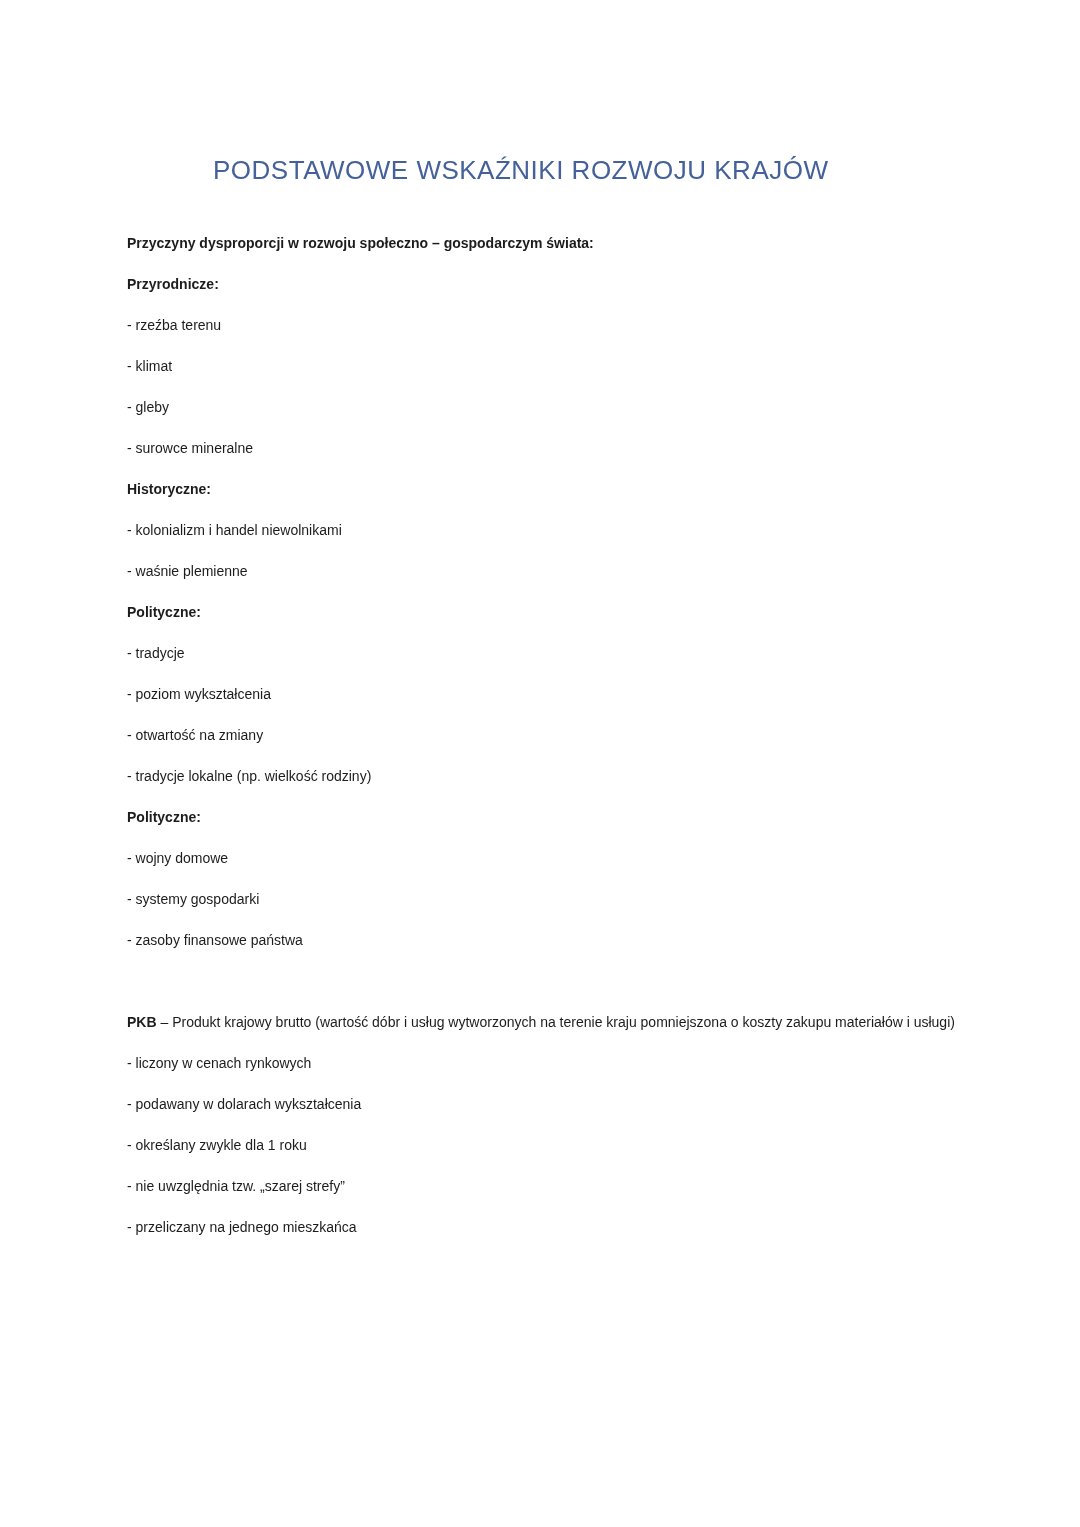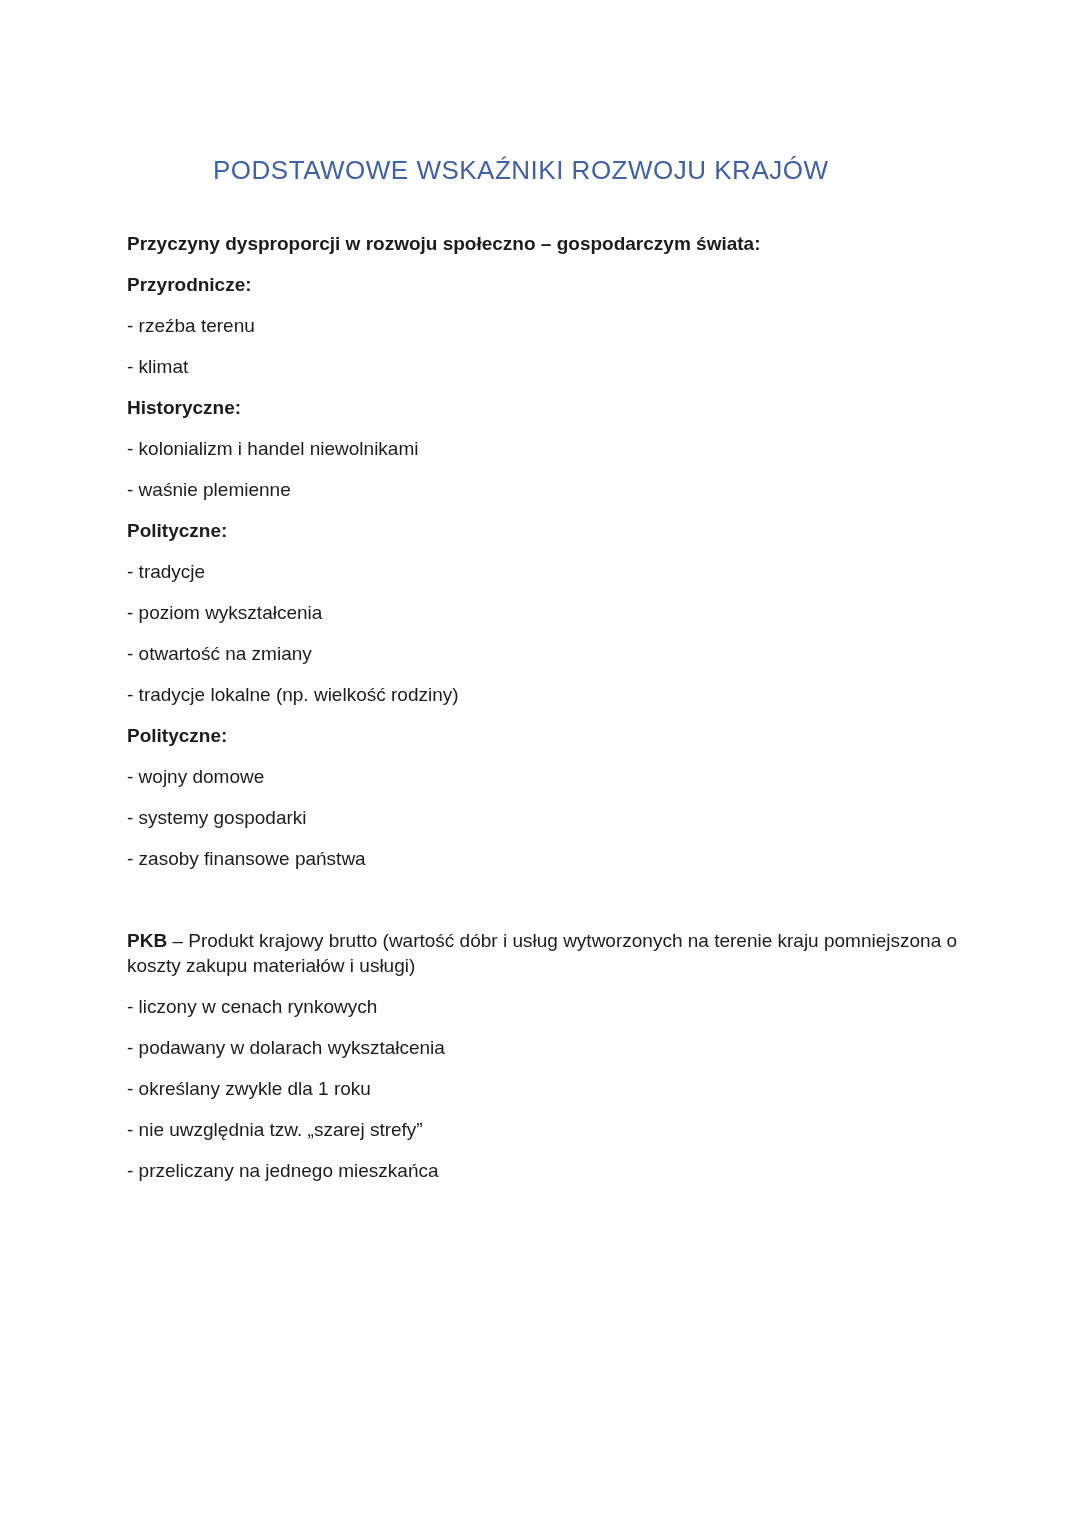--- a/index.html
+++ b/index.html
@@ -21,40 +21,42 @@
     font-family: "Liberation Sans", sans-serif;
     font-weight: 300;
     font-size: 26px;
     line-height: 34px;
     letter-spacing: 0.5px;
     color: var(--title-color, #44619b);
     margin: 0 0 44px 86px;
     white-space: nowrap;
   }
   p {
-    font-size: 19px;
+    font-size: 14px;
     line-height: 25px;
     margin: 0 0 16px 0;
   }
   .b { font-weight: 700; }
   .pkb { max-width: 862px; }
   .spacer { height: 41px; }
 </style>
 </head>
 <body>
 
 <div class="page">
 
   <h1 class="doc-title">PODSTAWOWE WSKAŹNIKI ROZWOJU KRAJÓW</h1>
 
   <p class="b">Przyczyny dysproporcji w rozwoju społeczno – gospodarczym świata:</p>
 
   <p class="b">Przyrodnicze:</p>
   <p>- rzeźba terenu</p>
   <p>- klimat</p>
+  <p>- gleby</p>
+  <p>- surowce mineralne</p>
 
   <p class="b">Historyczne:</p>
   <p>- kolonializm i handel niewolnikami</p>
   <p>- waśnie plemienne</p>
 
   <p class="b">Polityczne:</p>
   <p>- tradycje</p>
   <p>- poziom wykształcenia</p>
   <p>- otwartość na zmiany</p>
   <p>- tradycje lokalne (np. wielkość rodziny)</p>

